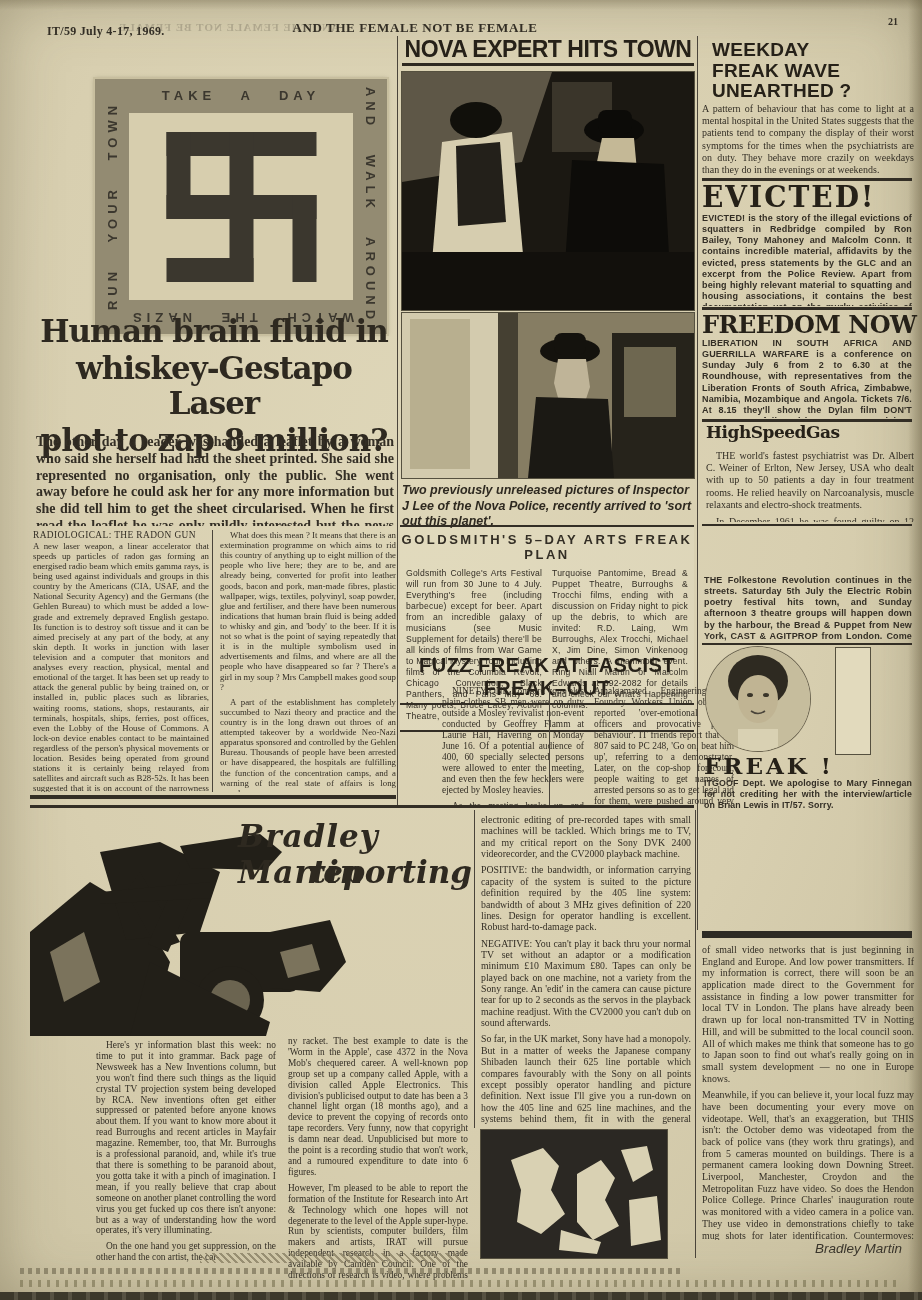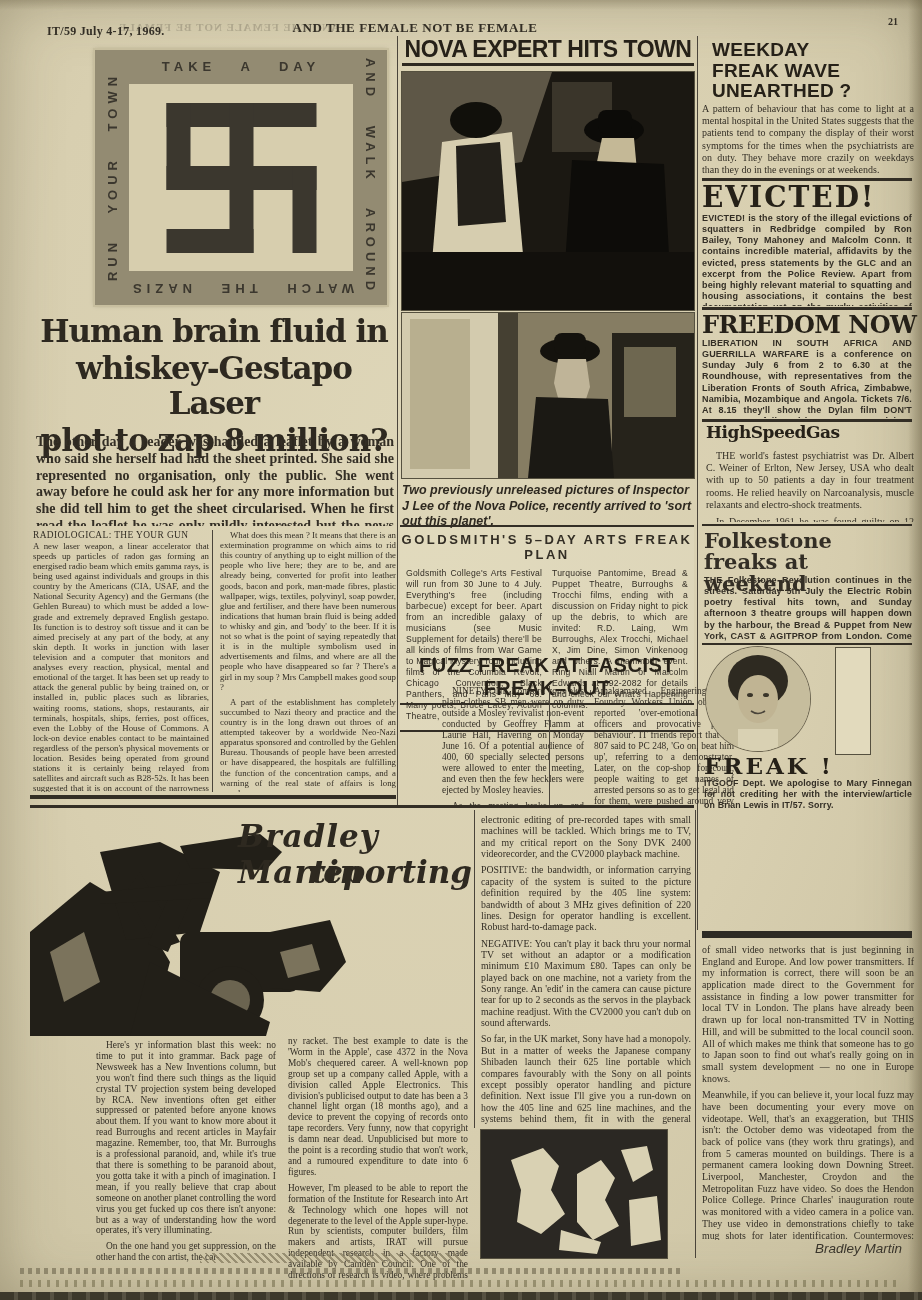--- a/index.html
+++ b/index.html
@@ -16,21 +16,21 @@
   p:last-child{margin-bottom:0;}
   .indent p{text-indent:10px;}
 
   
   .issue{font-size:12px;font-weight:bold;letter-spacing:.3px;margin-left:9px;}
   .ghost{transform:scaleX(-1);opacity:.25;font-size:11px;font-weight:bold;letter-spacing:1px;white-space:nowrap;color:#4a443a;}
   .motto{font-size:13px;font-weight:bold;letter-spacing:.6px;text-align:center;}
   .pagenum{font-size:10px;font-weight:bold;}
 
   
-  .poster{background:#938b72;box-shadow:0 0 0 2px #c8bf9f, 0 0 4px rgba(50,45,30,.5);}
+  .poster{background:#938b72;box-shadow:0 0 0 2px #c8bf9f, 0 0 4px rgba(50,45,30,.5);margin-top:29px;}
   .poster .inner{position:absolute;left:34px;top:34px;right:34px;bottom:34px;background:#d7ceae;}
   .sw-word{position:absolute;font-family:"Liberation Sans",sans-serif;font-weight:bold;font-size:13px;
     letter-spacing:5px;word-spacing:16px;color:#3b372e;text-align:center;white-space:nowrap;}
   .sw-top{top:9px;left:0;right:0;}
   .sw-bottom{bottom:9px;left:0;right:0;transform:rotate(180deg);}
   .sw-left{width:240px;left:-103px;top:calc(50% - 9px);transform:rotate(-90deg);}
   .sw-right{width:240px;right:-103px;top:calc(50% - 9px);transform:rotate(90deg);}
 
   
   .laser-headline{font-family:"DejaVu Serif",serif;font-weight:bold;font-size:31px;line-height:1.12;
@@ -119,21 +119,21 @@
   </div>
 
   <div class="abs laser-headline" style="left:32px;top:316px;width:364px;">
     <div>Human brain fluid in</div>
     <div>whiskey-Gestapo Laser</div>
     <div>plot to zap 8 million?</div>
   </div>
   <div class="abs serifbody laser-intro" style="left:36px;top:434px;width:358px;height:92px;">The other day a reader was handed a leaflet by a woman who said she herself had had the sheet printed. She said she represented no organisation, only the public. She went away before he could ask her for any more information but she did tell him to get the sheet circularised. When he first read the leaflet he was only mildly interested but the news of the poisoning of the Rhine by the Germans made him think again. So here you are :</div>
 
   <div class="abs serifbody laser-col" style="left:33px;top:530px;width:176px;height:262px;">
-    <div class="colhead">RADIOLOGICAL: THE YOUR GUN</div>
+    <div class="colhead">RADIOLOGICAL: THE RADON GUN</div>
     <p>A new laser weapon, a linear accelerator that speeds up particles of radon gas forming an energised radio beam which emits gamma rays, is being used against individuals and groups in this country by the Americans (CIA, USAF, and the National Security Agency) and the Germans (the Gehlen Bureau) to which must be added a low-grade and extremely depraved English gestapo. Its function is to destroy soft tissue and it can be aimed precisely at any part of the body, at any skin depth. It works in junction with laser television and a computer that monitors and analyses every reaction, physical, mental and emotional of the target. It has been set up ready to attack the general public by being trained on, or installed in, public places such as libraries, waiting rooms, stations, shops, restaurants, air terminals, hospitals, ships, ferries, post offices, even the Lobby of the House of Commons. A lock-on device enables contact to be maintained regardless of the person's physical movements or location. Besides being operated from ground stations it is certainly being relayed from satellites and aircraft such as B28-52s. It has been suggested that it is on account of the narrowness of the beam that it has not been reported by R.A.F. radar stations but however that may be, representations by victims to the Home Office, the Police, the M.O.D., the M.O.H., and MPs are fruitless and a general state of concealed stranglehold exists at department levels.</p>
   </div>
   <div class="abs vrule" style="left:212px;top:530px;height:262px;"></div>
   <div class="abs serifbody laser-col indent" style="left:220px;top:530px;width:176px;height:262px;">
     <p>What does this mean ? It means that there is an extermination programme on which aims to rid this country of anything up to eight million of the people who live here; they are to be, and are already being, converted for profit into leather goods, bacon and pork, man-made fibres, plastic wallpaper, wigs, textiles, polyvinyl, soap powder, glue and fertiliser, and there have been numerous indications that human brain fluid is being added to whisky and gin, and 'body' to the beer. If it is not so what is the point of saying repeatedly that it is in the multiple symbolism used in advertisements and films, and where are all the people who have disappeared so far ? There's a girl in my soup ? Mrs Campbell makes good soup ?</p>
     <p>A part of the establishment has completely succumbed to Nazi theory and practice and the country is in the long drawn out throes of an attempted takeover by a worldwide Neo-Nazi apparatus sponsored and controlled by the Gehlen Bureau. Thousands of people have been arrested or have disappeared, the hospitals are fulfilling the function of the concentration camps, and a warning of the real state of affairs is long overdue.</p>
 
   </div>
   <div class="abs hrule" style="left:30px;top:795px;width:366px;height:4px;"></div>
 
@@ -206,24 +206,20 @@
   <div class="abs sansbody rail-sans" style="left:702px;top:338px;width:210px;height:80px;">LIBERATION IN SOUTH AFRICA AND GUERRILLA WARFARE is a conference on Sunday July 6 from 2 to 6.30 at the Roundhouse, with representatives from the Liberation Fronts of South Africa, Zimbabwe, Namibia, Mozambique and Angola. Tickets 7/6. At 8.15 they'll show the Dylan film DON'T LOOK BACK followed by a pop event. Tickets £1 with proceeds to Anti-Apartheid Movement. Conference &amp; concert together 25/- single; £2 double.</div>
   <div class="abs hrule" style="left:702px;top:419px;width:210px;height:3px;"></div>
 
   <div class="abs fat-serif gas-title" style="left:706px;top:422px;">HighSpeedGas</div>
   <div class="abs serifbody rail-serif indent" style="left:706px;top:450px;width:208px;height:72px;">
     <p>THE world's fastest psychiatrist was Dr. Albert C. Weiner of Erlton, New Jersey, USA who dealt with up to 50 patients a day in four treatment rooms. He relied heavily on Narcoanalysis, muscle relaxants and electro-shock treatments.</p>
     <p>In December 1961 he was found guilty on 12 counts of manslaughter for using unsterilised needles.</p>
   </div>
   <div class="abs hrule" style="left:702px;top:524px;width:210px;height:2px;"></div>
 
-  <div class="abs fo-title" style="left:704px;top:530px;width:210px;">
-    <div>Folkestone</div>
-    <div>freaks at weekend</div>
-  </div>
   <div class="abs sansbody rail-sans" style="left:704px;top:575px;width:208px;height:66px;">THE Folkestone Revolution continues in the streets. Saturday 5th July the Electric Robin poetry festival hits town, and Sunday afternoon 3 theatre groups will happen down by the harbour, the Bread &amp; Puppet from New York, CAST &amp; AGITPROP from London. Come on Comrades, sock it to them at the seaside this weekend.</div>
   <div class="abs hrule" style="left:702px;top:643px;width:210px;height:2px;"></div>
 
   <div class="abs" style="left:836px;top:648px;width:34px;height:106px;background:#e2dabd;box-shadow:0 0 0 1px #55503f;"></div>
   <div class="abs goof-photo" style="left:706px;top:647px;width:104px;height:104px;">
     <svg width="104" height="104" viewBox="0 0 104 104">
       <rect width="104" height="104" fill="#c6bd9d"></rect>
       <ellipse cx="52" cy="34" rx="30" ry="26" fill="#2e2a21"></ellipse>
       <ellipse cx="52" cy="52" rx="20" ry="24" fill="#c0b493"></ellipse>
       <ellipse cx="44" cy="48" rx="3" ry="2" fill="#3a352a"></ellipse>

